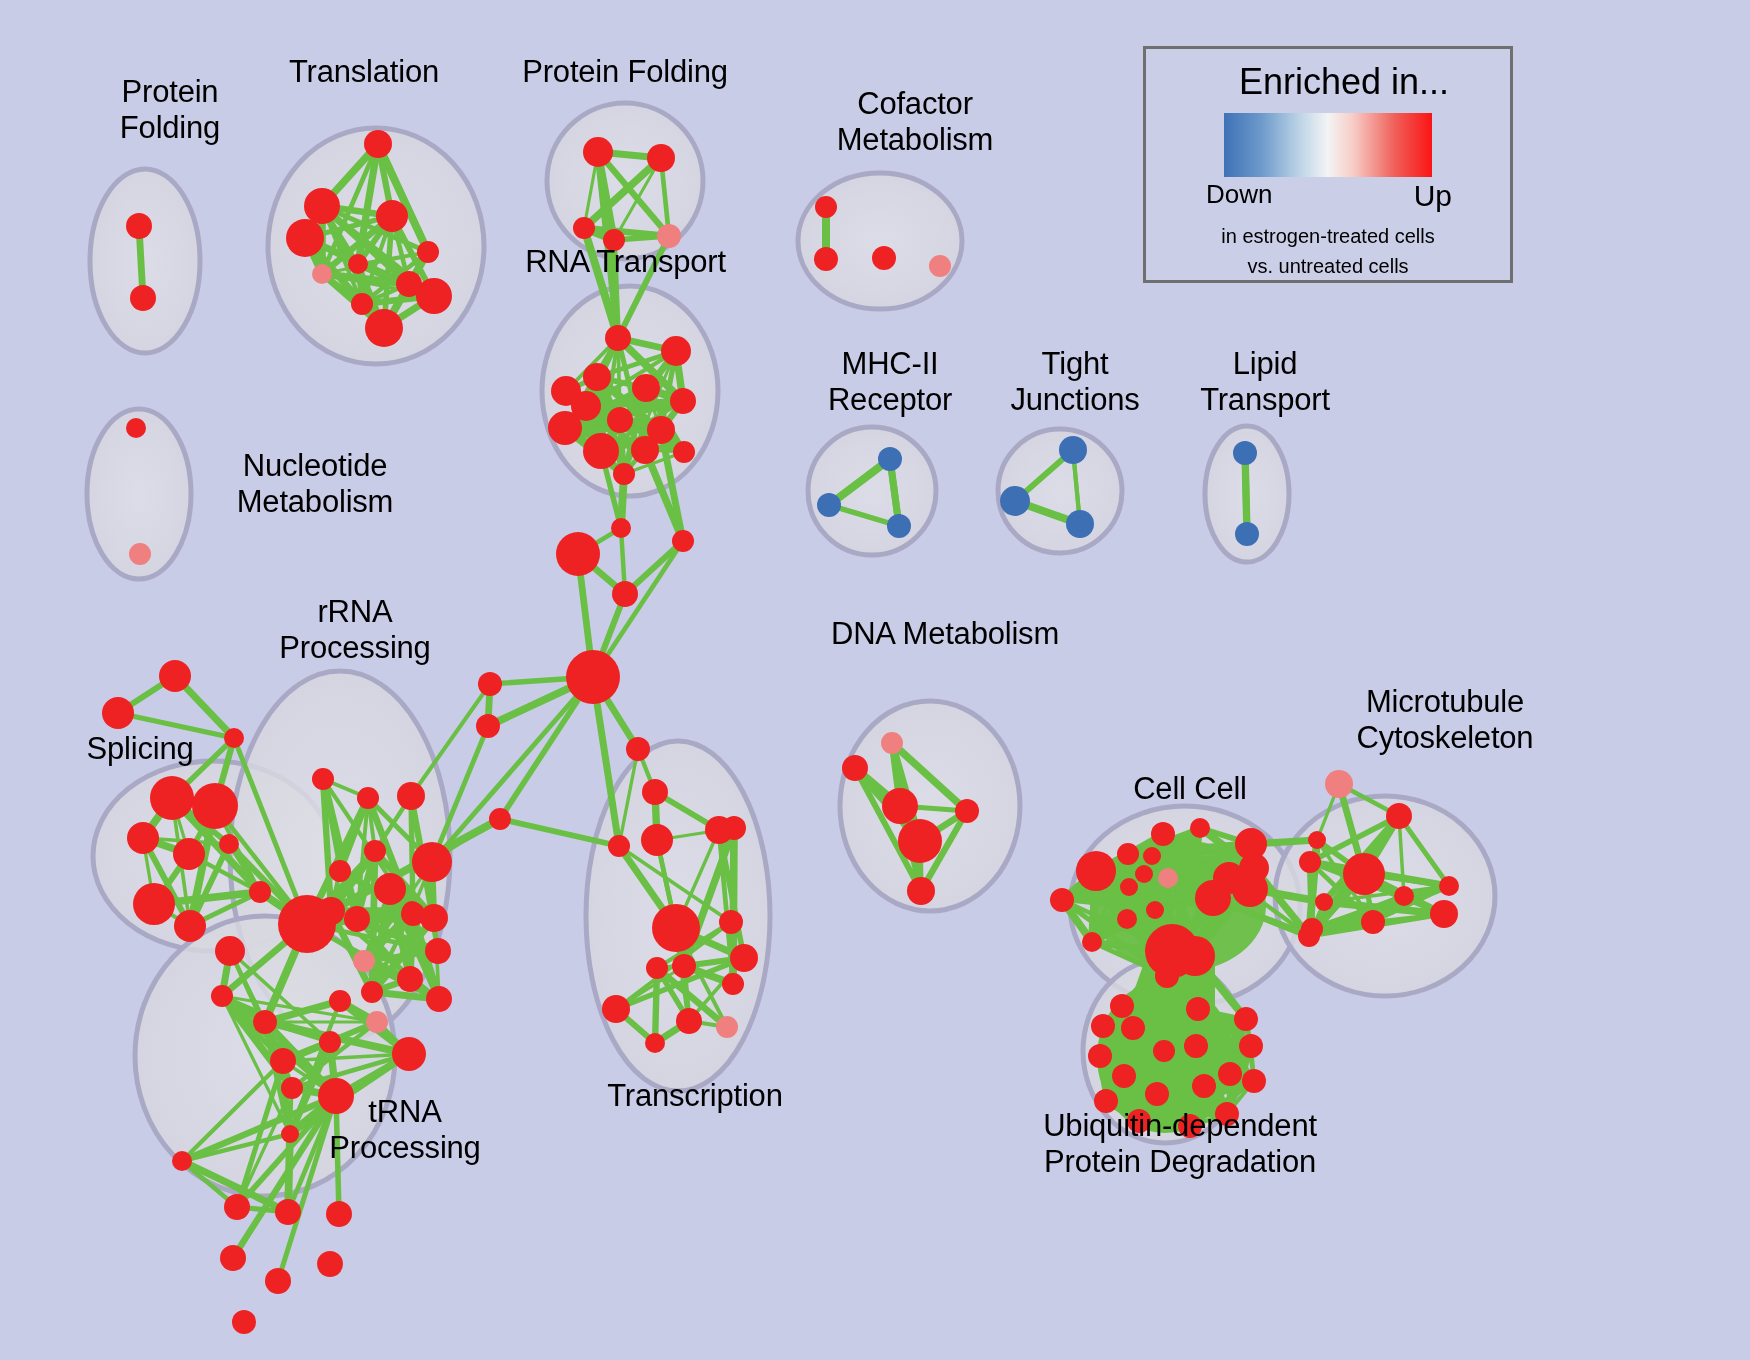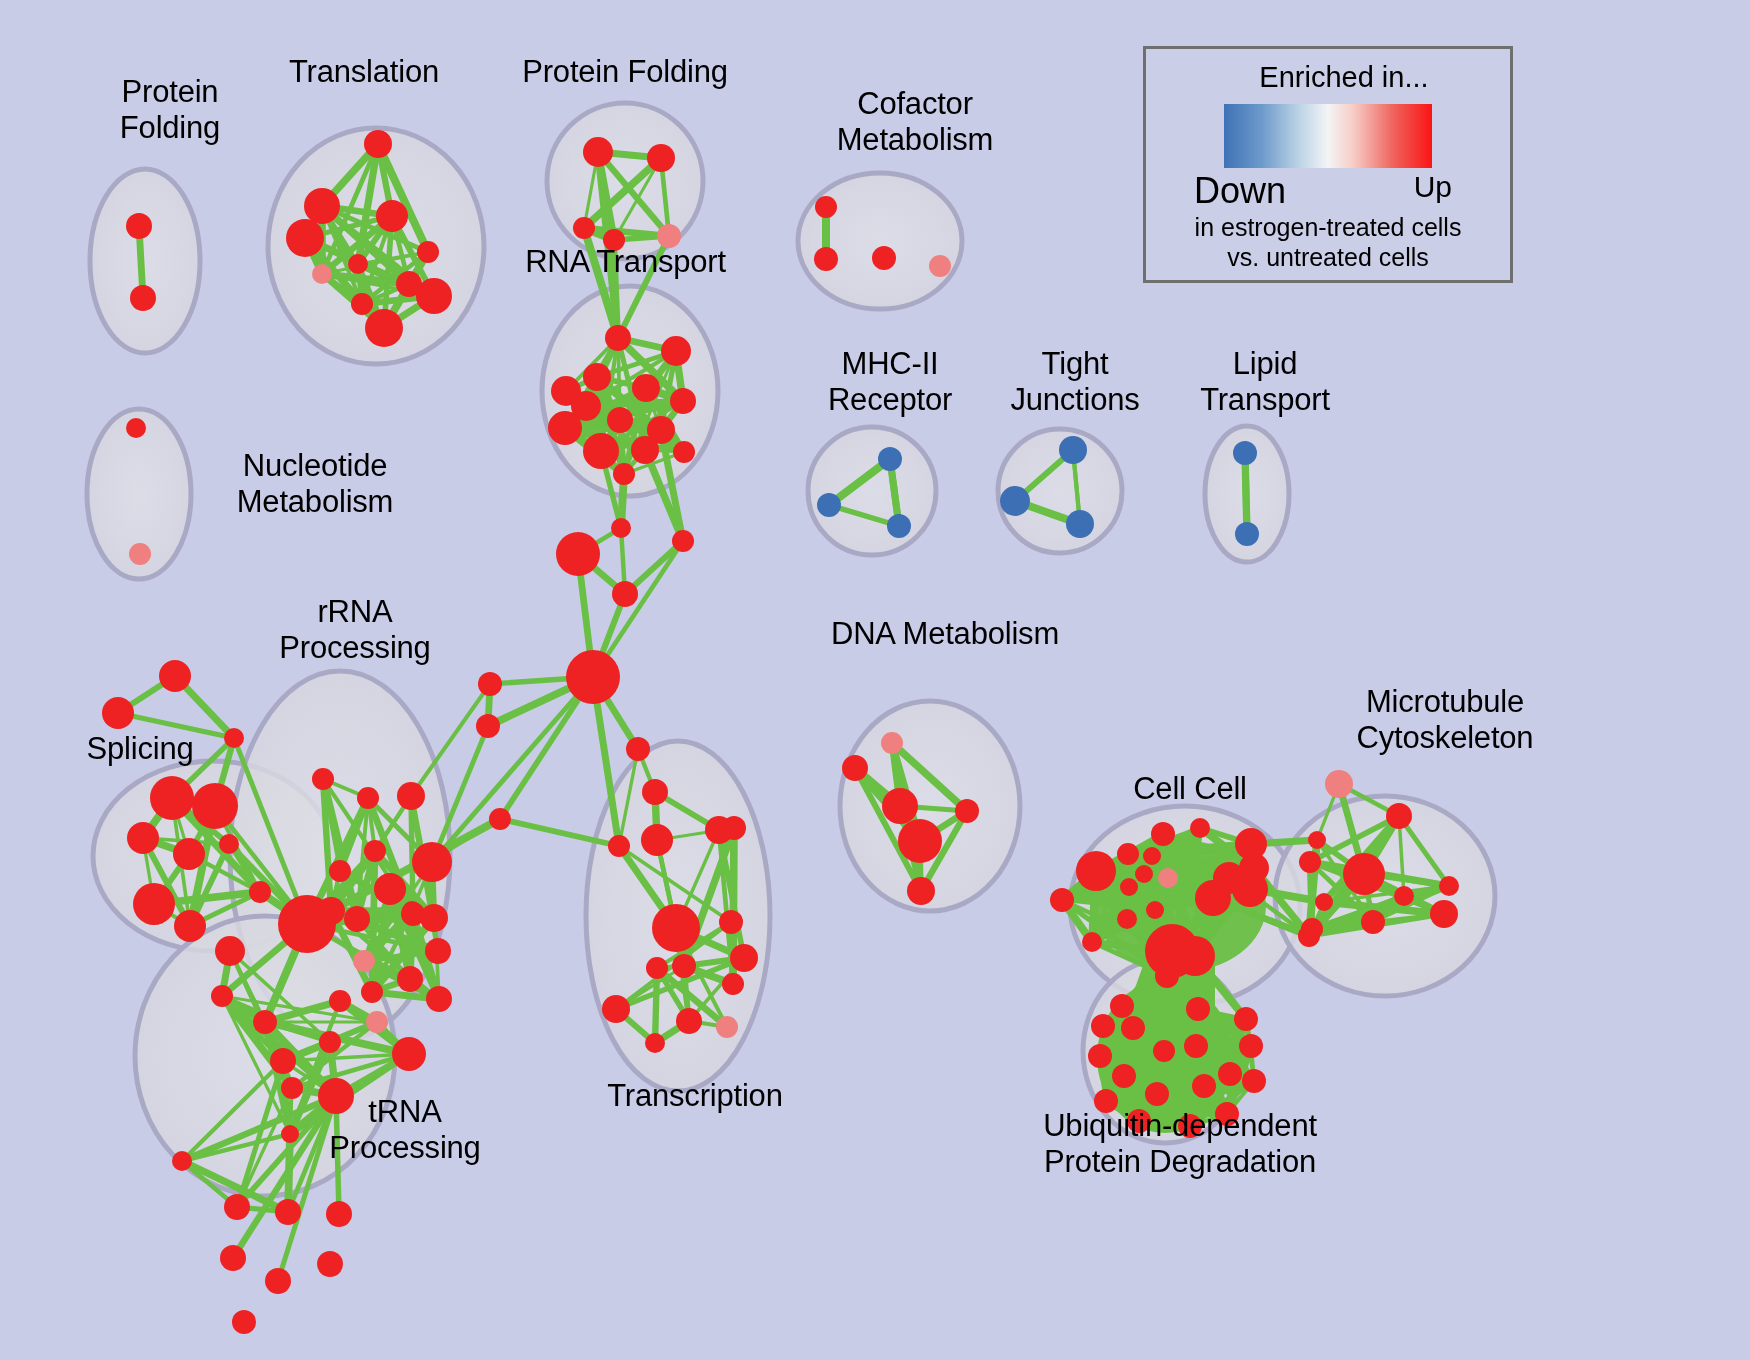--- a/index.html
+++ b/index.html
@@ -28,32 +28,32 @@
   #legend{
     position:absolute;
     left:1143px;top:30px;
     width:370px;height:237px;
     background:#cbcee7;
     border:3px solid #6f6f6f;
     box-sizing:border-box;
     text-align:center;
   }
   #legend .lg-title{
-    font-size:29px;color:#000;margin-top:12px;padding-left:32px;
+    font-size:36px;color:#000;margin-top:12px;padding-left:32px;
   }
   #lg-bar{
     width:208px;height:64px;margin:10px auto 2px auto;
     background:linear-gradient(to right,#3f72b6 0%,#6d9acb 18%,#bcd3e6 36%,#f3f4f5 50%,#f7cdc7 62%,#f0605a 82%,#fa1414 100%);
   }
   #lg-ends{
     width:280px;margin:0 auto;position:relative;height:40px;
   }
-  #lg-ends .lg-down{position:absolute;left:6px;top:0;font-size:36px;}
+  #lg-ends .lg-down{position:absolute;left:18px;top:0;font-size:26px;}
   #lg-ends .lg-up{position:absolute;right:16px;top:0;font-size:30px;text-align:center;}
-  #legend .lg-sub{font-size:25px;line-height:30px;margin-top:2px;white-space:pre-line;}
+  #legend .lg-sub{font-size:20px;line-height:30px;margin-top:2px;white-space:pre-line;}
 </style>
 </head>
 <body>
 
 <div id="stage">
 
   <svg id="net" viewBox="0 0 1750 1360">
     <defs>
       <radialGradient id="cg" cx="50%" cy="50%" r="50%">
         <stop offset="0%" stop-color="#dfe0e7"></stop>

